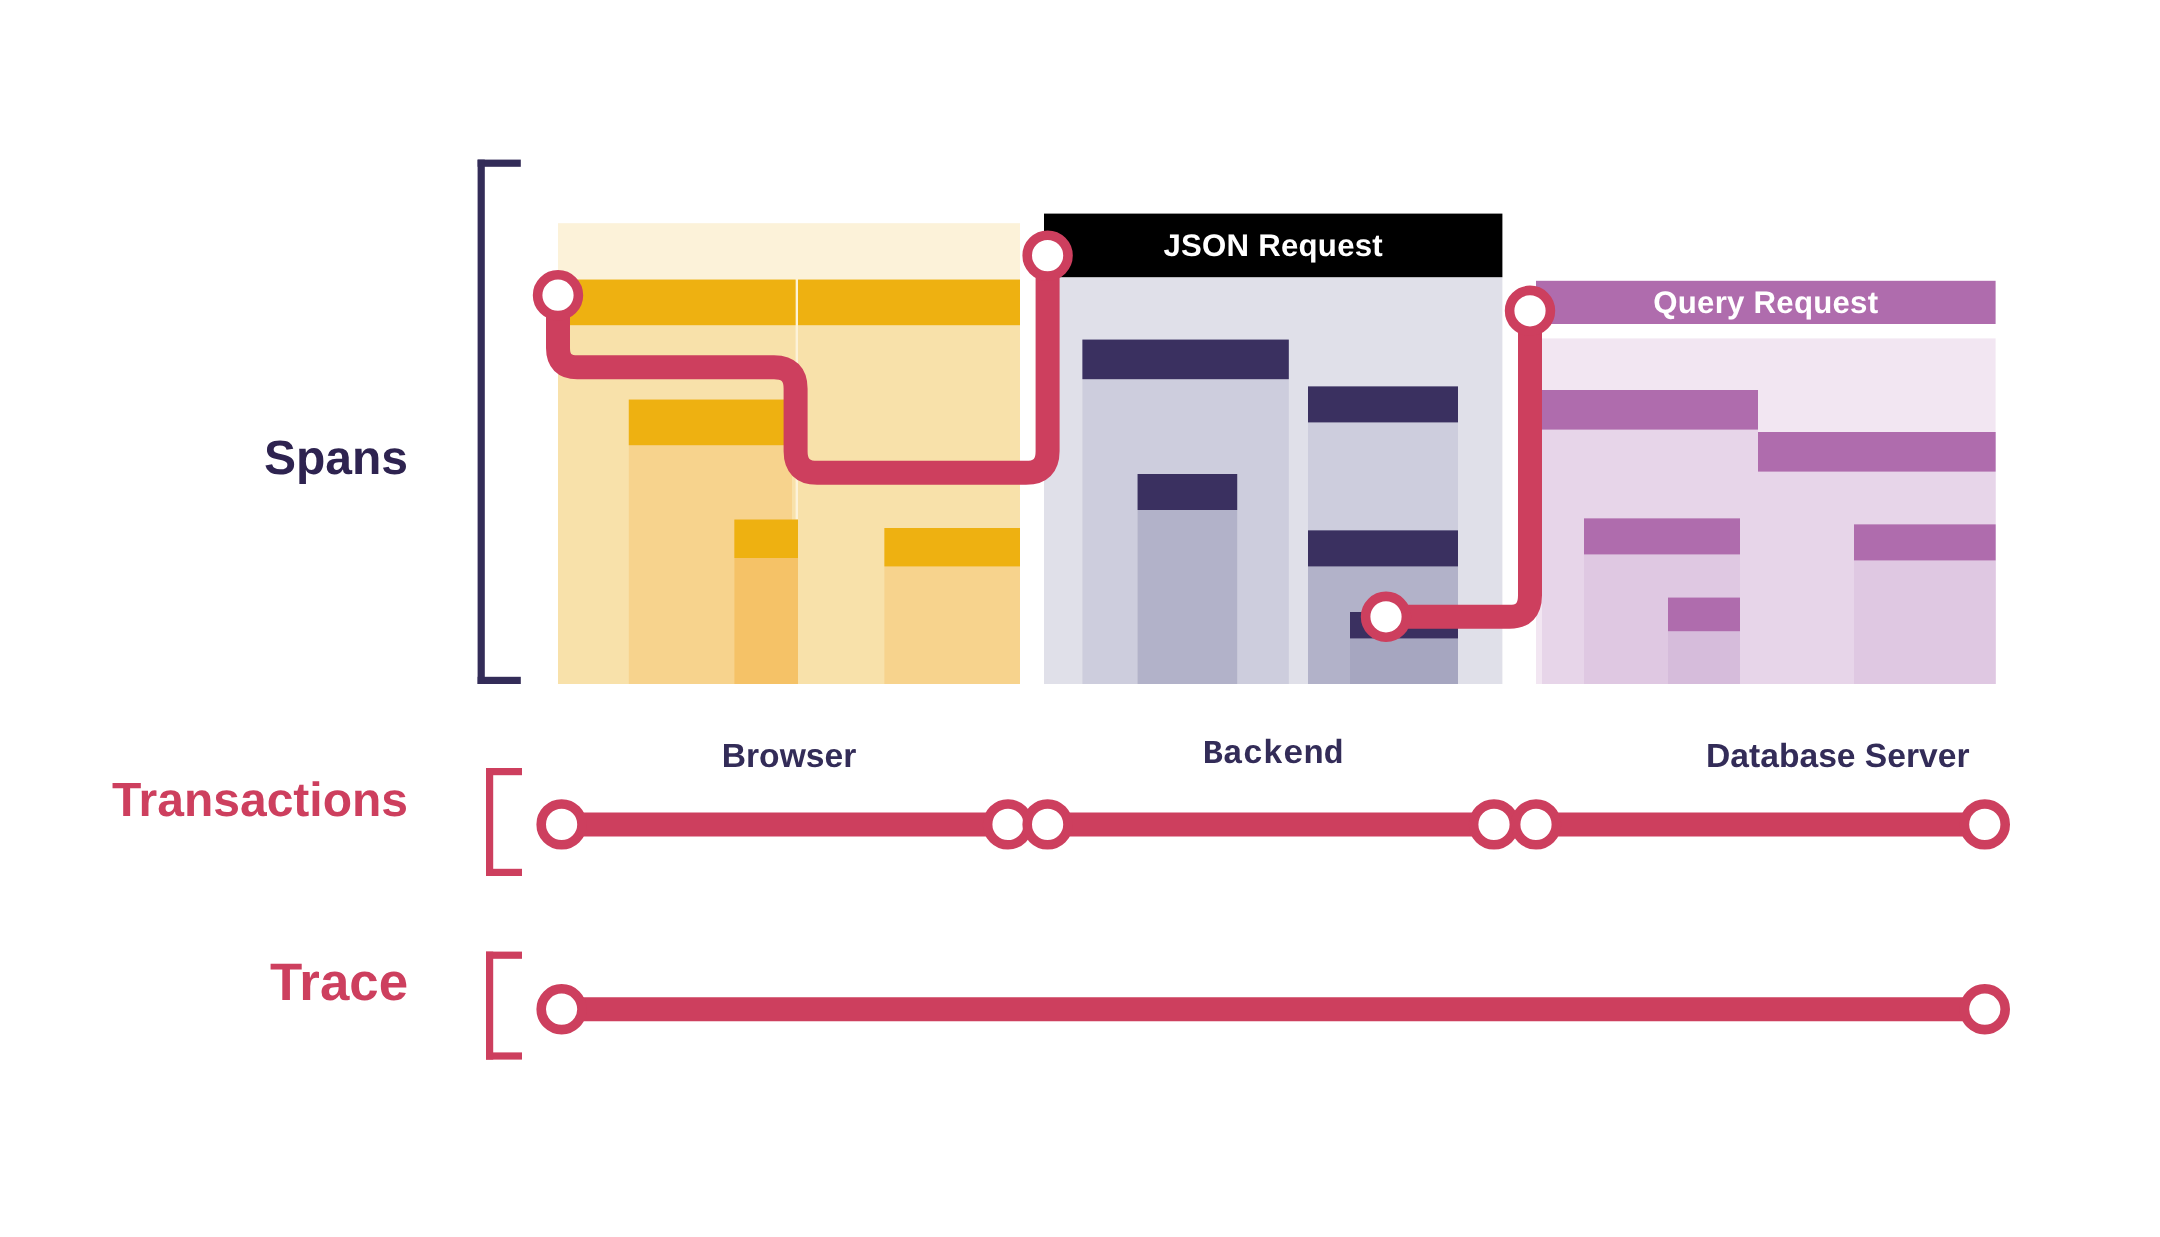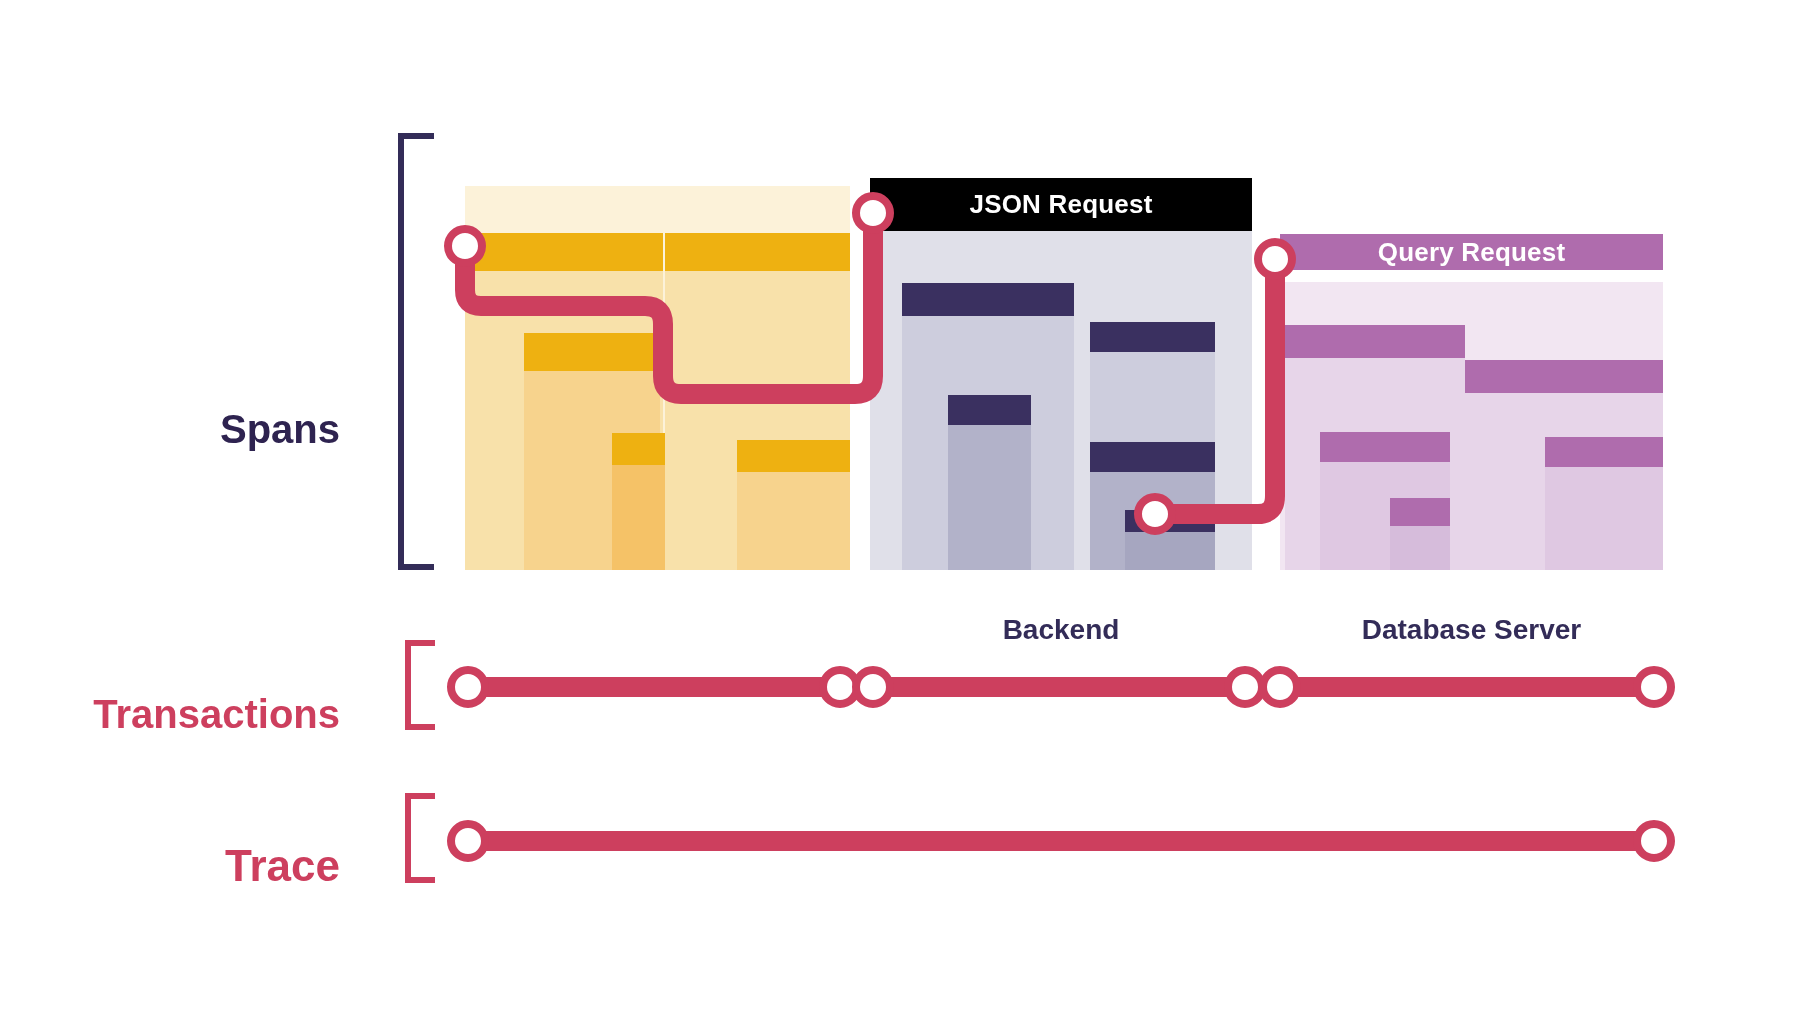--- a/index.html
+++ b/index.html
@@ -20,21 +20,20 @@
     width: 1800px;
     height: 1031px;
   }
 
   
   .row-label {
     position: absolute;
     font-weight: bold;
     white-space: nowrap;
     text-align: right;
-    margin-top: 47px;
   }
   #spans-label {
     right: 1460px;
     top: 360px;
     font-size: 40px;
     color: #2e2350;
   }
   #transactions-label {
     right: 1460px;
     top: 645px;
@@ -268,16 +267,17 @@
     <circle cx="873" cy="687" r="17" fill="#ffffff" stroke="#cd3f5e" stroke-width="8"></circle>
     <circle cx="1245" cy="687" r="17" fill="#ffffff" stroke="#cd3f5e" stroke-width="8"></circle>
     <circle cx="1280" cy="687" r="17" fill="#ffffff" stroke="#cd3f5e" stroke-width="8"></circle>
     <circle cx="1654" cy="687" r="17" fill="#ffffff" stroke="#cd3f5e" stroke-width="8"></circle>
 
     <line x1="465" y1="841" x2="1655" y2="841" stroke="#cd3f5e" stroke-width="20"></line>
     <circle cx="468" cy="841" r="17" fill="#ffffff" stroke="#cd3f5e" stroke-width="8"></circle>
     <circle cx="1654" cy="841" r="17" fill="#ffffff" stroke="#cd3f5e" stroke-width="8"></circle>
   </svg>
 
-  <div class="service-name" id="name-backend" style="left:870px; top:614px; width:382px;">Backend</div>
-  <div class="service-name" id="name-database" style="left:1280px; top:614px; width:383px;">Database Server</div>
+  <div class="service-name" id="name-browser" style="left:465px; top:614px; width:385px;">Browser</div>
+  <div class="service-name" id="name-backend" style="left:870px; top:614px; width:382px;font-family:Liberation Mono, monospace;">Backend</div>
+  <div class="service-name" id="name-database" style="left:1340px; top:614px; width:383px;">Database Server</div>
 
 </div>
 
 </body></html>

